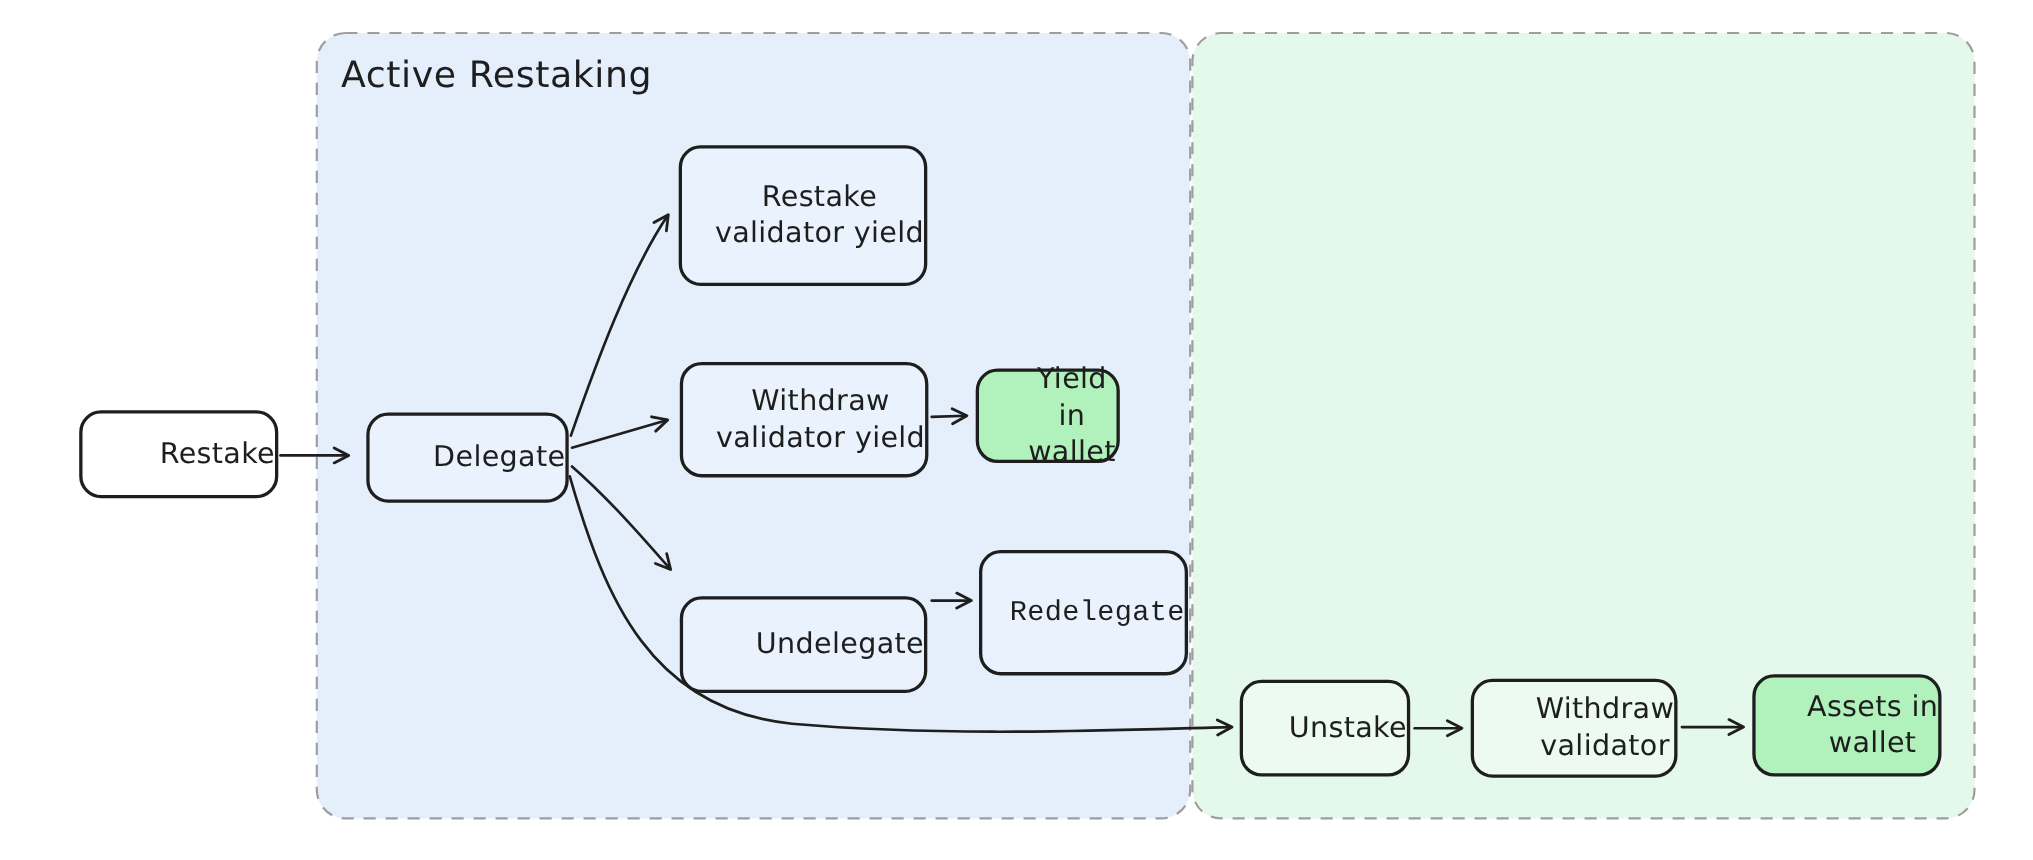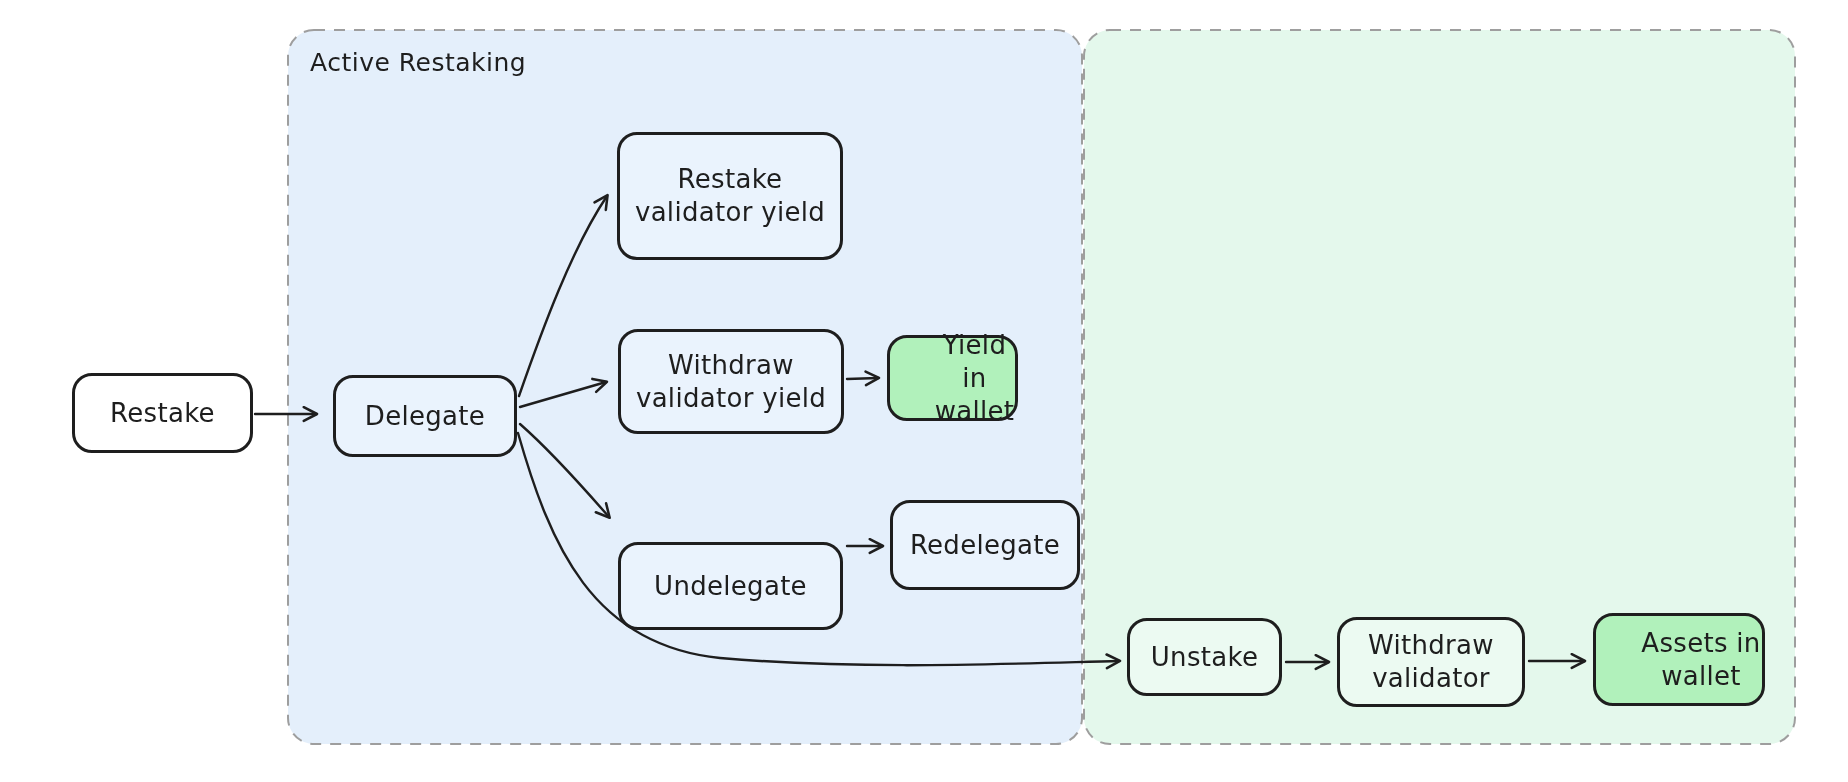--- a/index.html
+++ b/index.html
@@ -33,33 +33,33 @@
   .edge {
     fill: none;
     stroke: #1e1e1e;
     stroke-width: 2.4;
     stroke-linecap: round;
   }
   
   .region-label {
     position: absolute;
     color: #1e1e1e;
-    font-size: 25px;
+    font-size: 33px;
     letter-spacing: 0.5px;
     white-space: nowrap;
   }
   
   .node {
     position: absolute;
     box-sizing: border-box;
     border: 3px solid #1e1e1e;
     border-radius: 20px;
     display: flex;
     align-items: center;
-    justify-content: center;
+    justify-content: flex-end;
     text-align: center;
   }
   .node .node-label {
     color: #1e1e1e;
     font-size: 26px;
     line-height: 33px;
     white-space: pre-line;
     letter-spacing: 0.3px;
   }
   .fill-white        { background: #ffffff; }
@@ -115,25 +115,25 @@
 
   <div class="node fill-green-accent" style="left:887px; top:335px; width:131px; height:86px;">
     <span class="node-label">Yield in
 wallet</span>
   </div>
 
   <div class="node fill-blue" style="left:618px; top:502px; width:225px; height:88px;margin-top:40px;">
     <span class="node-label">Undelegate</span>
   </div>
 
-  <div class="node fill-blue" style="left:890px; top:500px; width:190px; height:90px;">
+  <div class="node fill-blue" style="left:890px; top:500px; width:190px; height:114px;font-family:Liberation Mono, monospace;">
     <span class="node-label">Redelegate</span>
   </div>
 
-  <div class="node fill-green-light" style="left:1127px; top:618px; width:155px; height:78px;">
+  <div class="node fill-green-light" style="left:1127px; top:618px; width:155px; height:88px;">
     <span class="node-label">Unstake</span>
   </div>
 
   <div class="node fill-green-light" style="left:1337px; top:617px; width:188px; height:90px;">
     <span class="node-label">Withdraw
 validator</span>
   </div>
 
   <div class="node fill-green-accent" style="left:1593px; top:613px; width:172px; height:93px;">
     <span class="node-label">Assets in

